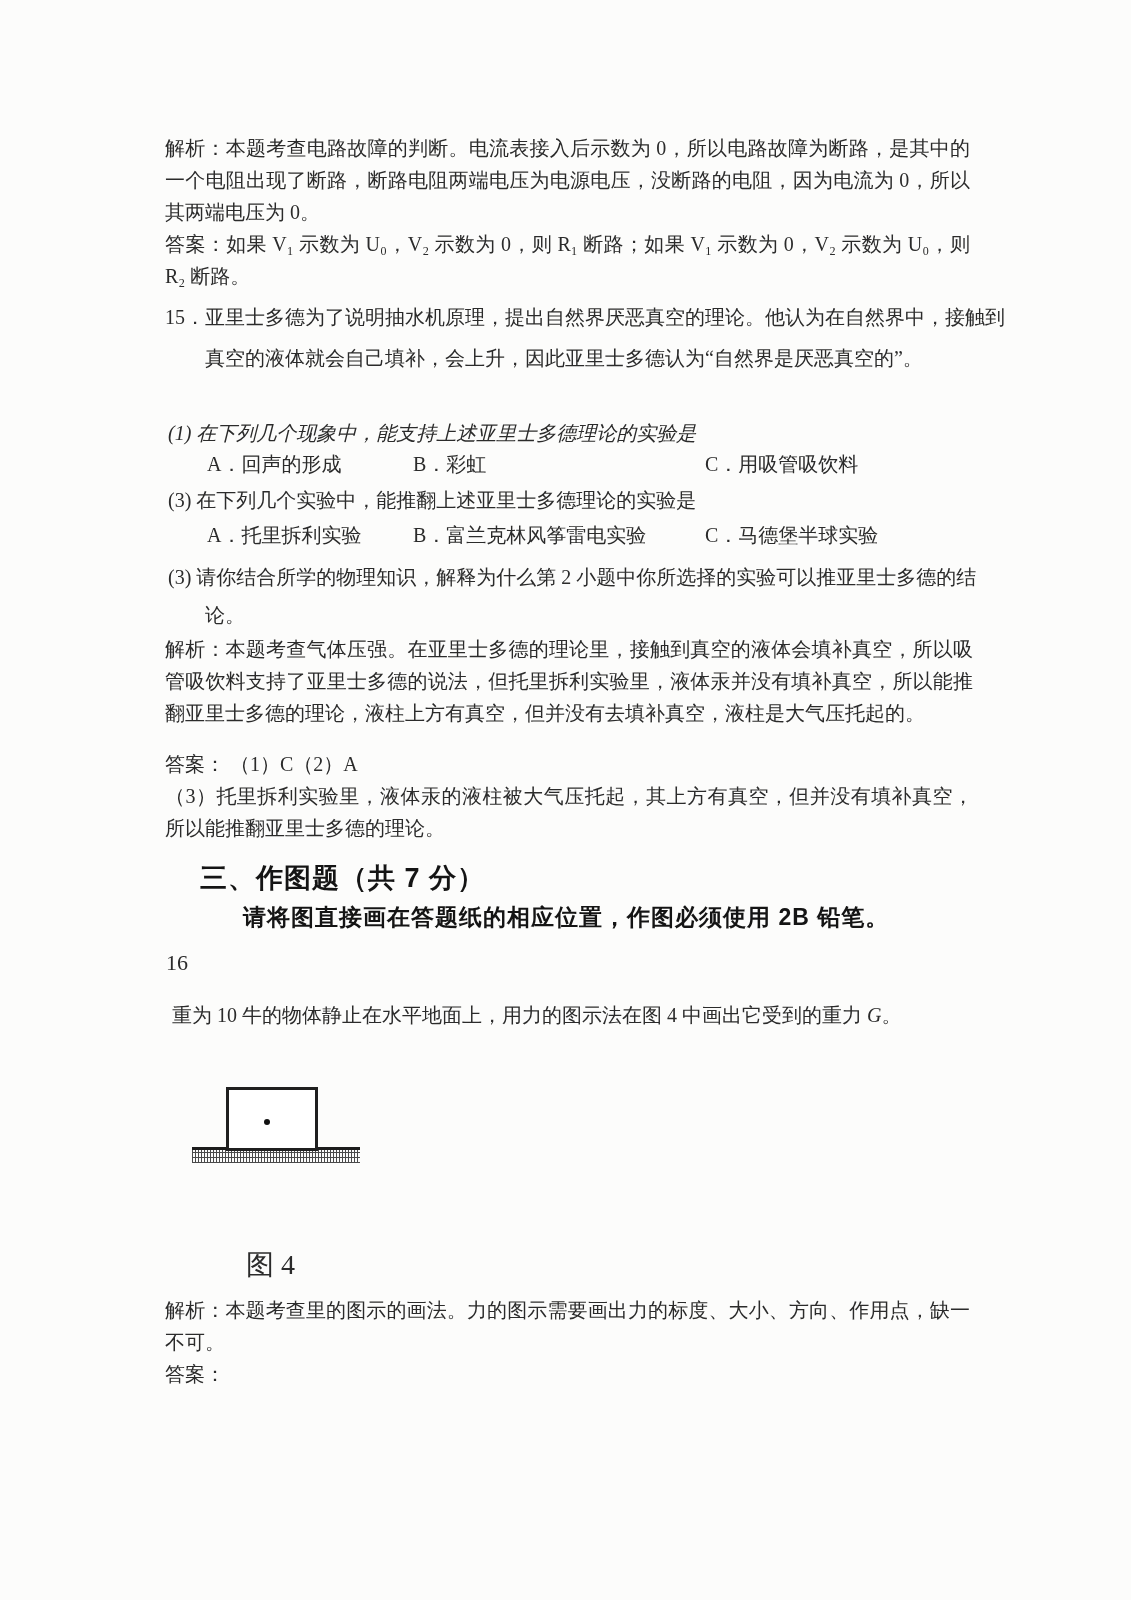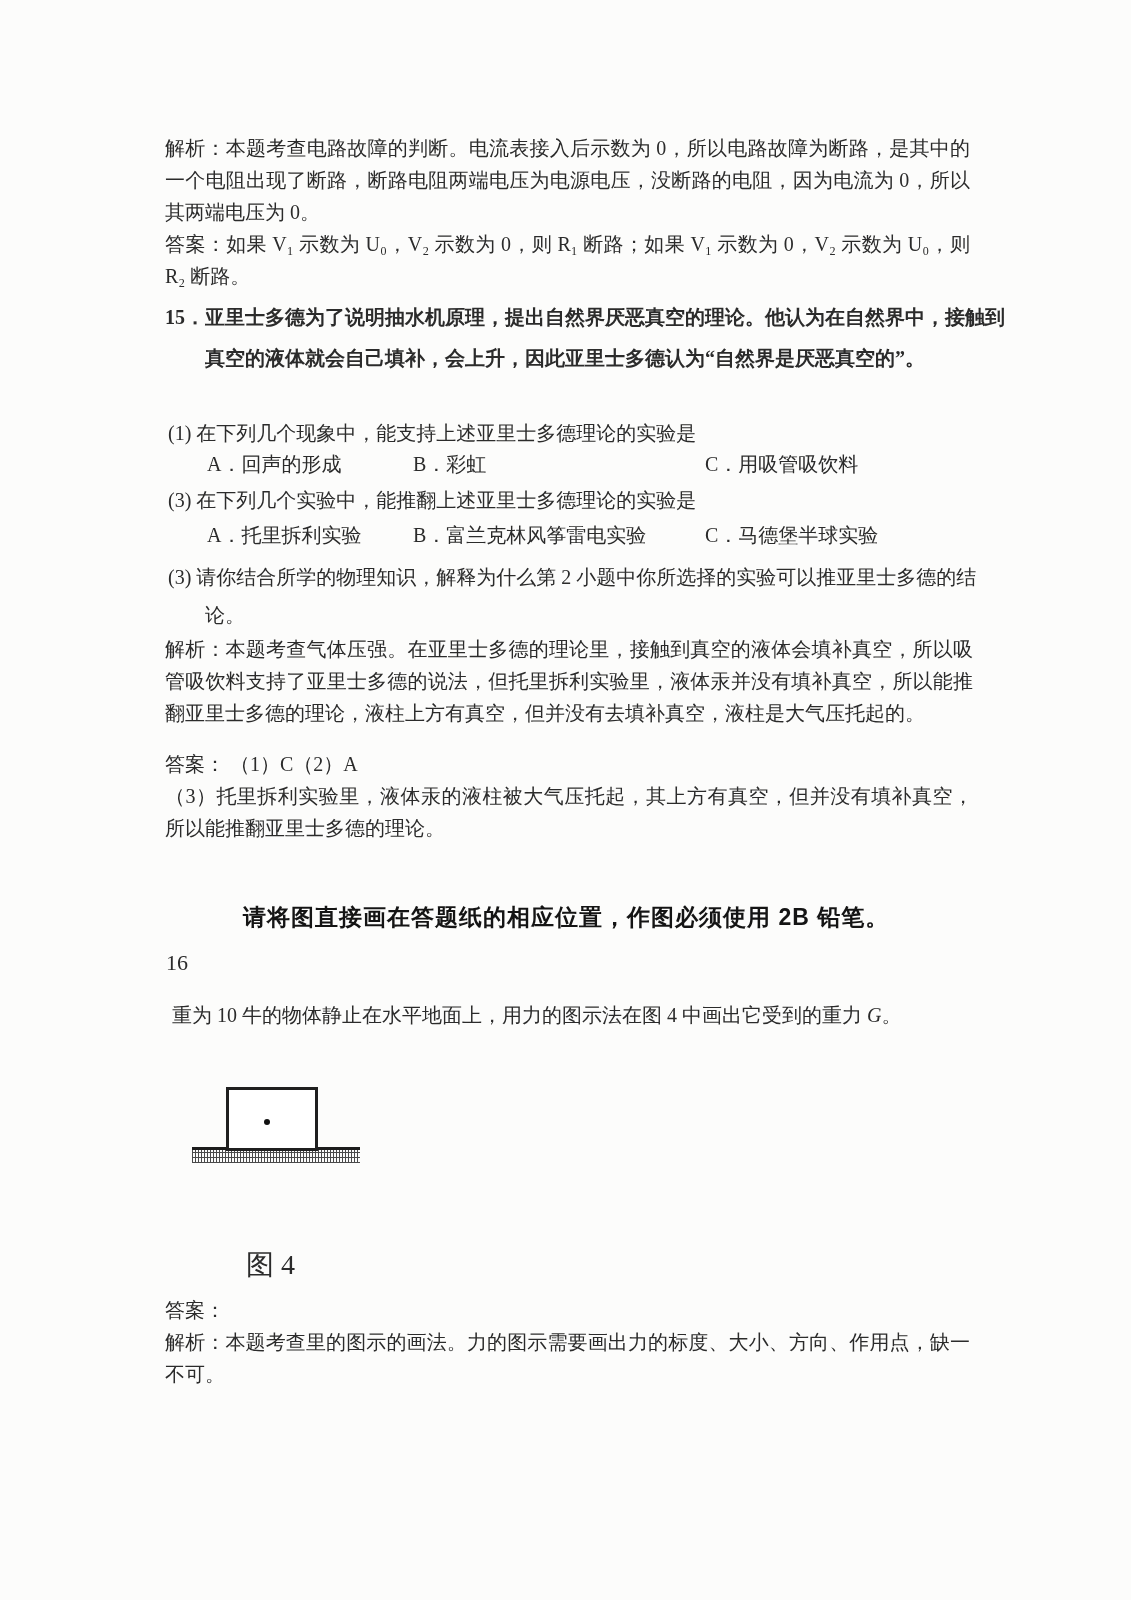--- a/index.html
+++ b/index.html
@@ -8,21 +8,21 @@
     width:1131px;height:1600px;
     margin:0 auto;
     background:#fcfcfb;
     color:#2b2b2b;
     font-family:"Liberation Serif","DejaVu Serif",serif;
     font-size:20px;
     overflow:hidden;
   }
   .abs{position:absolute;}
   .body-text{line-height:32px;text-align:justify;}
-  .q-block{line-height:41px;font-weight:bold;}
+  .q-block{line-height:41px;}
   .hang{padding-left:40px;text-indent:-40px;}
   .hang-sm{padding-left:37px;text-indent:-37px;line-height:38px;}
   .opt-row{position:absolute;height:30px;width:810px;text-align:center;}
   .opt-row span{position:absolute;top:0;white-space:nowrap;}
   .opt-a{left:42px;}
   .opt-b{left:248px;}
   .opt-c{left:540px;}
   .section-heading{
     font-family:"Liberation Sans","DejaVu Sans",sans-serif;
     font-weight:bold;font-size:27px;color:#141414;letter-spacing:1px;
@@ -60,21 +60,21 @@
 
   <div class="abs body-text" style="left:165px;top:132px;width:805px;">
     <p>解析：本题考查电路故障的判断。电流表接入后示数为 0，所以电路故障为断路，是其中的一个电阻出现了断路，断路电阻两端电压为电源电压，没断路的电阻，因为电流为 0，所以其两端电压为 0。</p>
     <p>答案：如果 V₁ 示数为 U₀，V₂ 示数为 0，则 R₁ 断路；如果 V₁ 示数为 0，V₂ 示数为 U₀，则　R₂ 断路。</p>
   </div>
 
   <div class="abs q-block hang" style="left:165px;top:297px;width:812px;">
     <span>15．</span><span>亚里士多德为了说明抽水机原理，提出自然界厌恶真空的理论。他认为在自然界中，接触到真空的液体就会自己填补，会上升，因此亚里士多德认为“自然界是厌恶真空的”。</span>
   </div>
 
-  <div class="abs" style="left:168px;top:420px;width:800px;">(1) 在下列几个现象中，能支持上述亚里士多德理论的实验是</div>
+  <div class="abs" style="left:168px;top:420px;width:800px;font-style:italic;">(1) 在下列几个现象中，能支持上述亚里士多德理论的实验是</div>
 
   <div class="opt-row" style="left:165px;top:451px;">
     <span class="opt-a">A．回声的形成</span>
     <span class="opt-b">B．彩虹</span>
     <span class="opt-c">C．用吸管吸饮料</span>
   </div>
 
   <div class="abs" style="left:168px;top:487px;width:800px;">(3) 在下列几个实验中，能推翻上述亚里士多德理论的实验是</div>
 
   <div class="opt-row" style="left:165px;top:522px;">
@@ -85,33 +85,34 @@
 
   <div class="abs hang-sm" style="left:168px;top:558px;width:802px;">(3) 请你结合所学的物理知识，解释为什么第 2 小题中你所选择的实验可以推亚里士多德的结论。</div>
 
   <div class="abs body-text" style="left:165px;top:633px;width:808px;">解析：本题考查气体压强。在亚里士多德的理论里，接触到真空的液体会填补真空，所以吸管吸饮料支持了亚里士多德的说法，但托里拆利实验里，液体汞并没有填补真空，所以能推翻亚里士多德的理论，液柱上方有真空，但并没有去填补真空，液柱是大气压托起的。</div>
 
   <div class="abs body-text" style="left:165px;top:748px;width:808px;">
     <p>答案： （1）C（2）A</p>
     <p>（3）托里拆利实验里，液体汞的液柱被大气压托起，其上方有真空，但并没有填补真空，所以能推翻亚里士多德的理论。</p>
   </div>
 
+  <div class="abs section-heading" style="left:200px;top:860px;">三、作图题（共 7 分）</div>
 
   <div class="abs section-instruction" style="left:243px;top:902px;text-align:center;">请将图直接画在答题纸的相应位置，作图必须使用 2B 铅笔。</div>
 
   <div class="abs q16-number" style="left:166px;top:950px;">16</div>
 
   <div class="abs" style="left:172px;top:1002px;width:800px;">
     <span>重为 10 牛的物体静止在水平地面上，用力的图示法在图 4 中画出它受到的重力 </span><span class="italic-g">G</span><span>。</span>
   </div>
 
   <div class="figure-ground"></div>
   <div class="figure-box"></div>
   <div class="figure-dot"></div>
 
   <div class="abs caption" style="left:246px;top:1246px;">图 4</div>
 
   <div class="abs body-text" style="left:165px;top:1294px;width:805px;">
+    <p>解析：本题考查里的图示的画法。力的图示需要画出力的标度、大小、方向、作用点，缺一不可。</p>
     <p>答案：</p>
-    <p>解析：本题考查里的图示的画法。力的图示需要画出力的标度、大小、方向、作用点，缺一不可。</p>
   </div>
 
 </div>
 
 </body></html>

